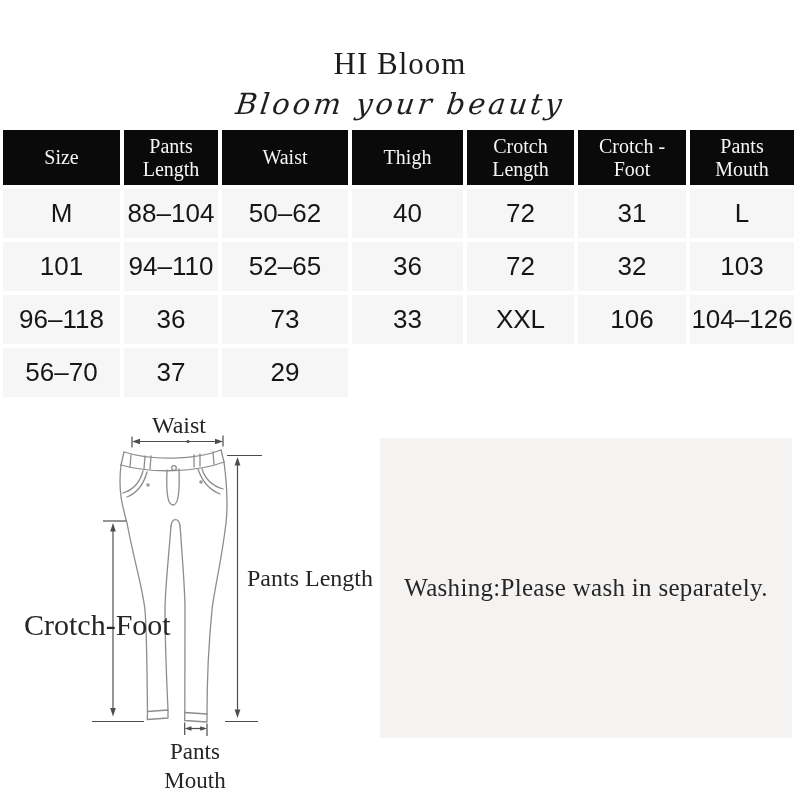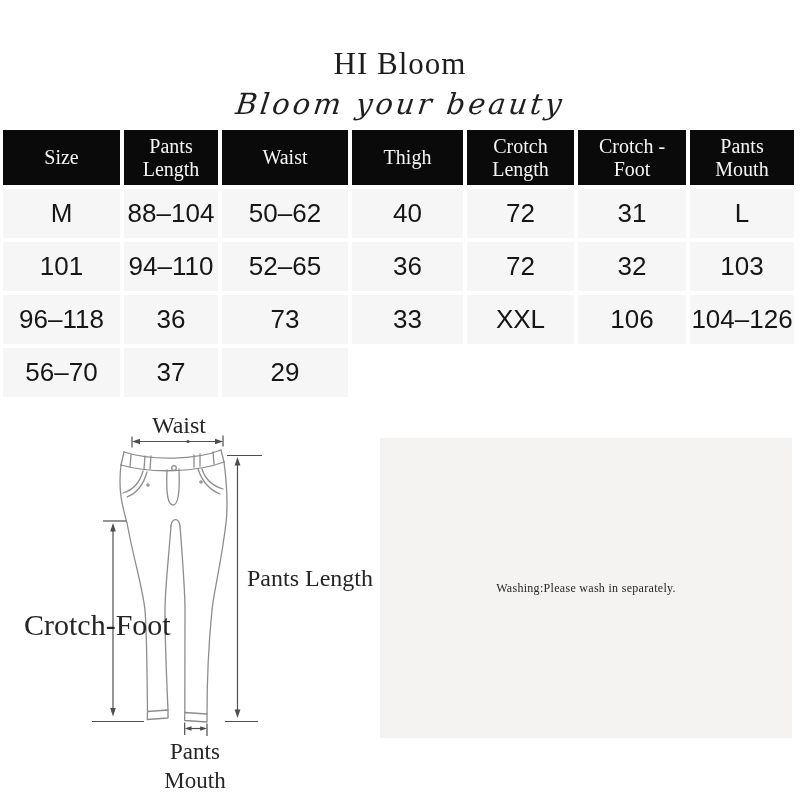--- a/index.html
+++ b/index.html
@@ -28,21 +28,21 @@
   .diagram svg{position:absolute;left:0;top:0;}
   .diag-label{position:absolute;font-family:"Liberation Serif",serif;color:#262626;}
   .lbl-waist{left:137px;top:7px;width:84px;text-align:center;font-size:24px;}
   .lbl-pants-length{left:247px;top:160px;font-size:24px;white-space:nowrap;}
   .lbl-crotch-foot{left:24px;top:203px;font-size:30px;white-space:nowrap;}
   .lbl-pants-mouth{left:151px;top:333px;width:88px;text-align:center;font-size:23px;line-height:1.25;}
 
   
   .wash-panel{position:absolute;left:380px;top:438px;width:412px;height:300px;
         background:var(--panel-bg,#f5f3f2);display:flex;align-items:center;justify-content:center;}
-  .wash-note{font-family:"Liberation Serif",serif;font-size:12px;color:#262626;letter-spacing:.3px;}
+  .wash-note{font-family:"Liberation Serif",serif;font-size:25px;color:#262626;letter-spacing:.3px;}
 </style>
 </head>
 <body>
 
 <div class="page">
 
   <div class="brand">
     <span class="brand-title">HI Bloom</span>
     <span class="brand-tagline">Bloom your beauty</span>
   </div>

